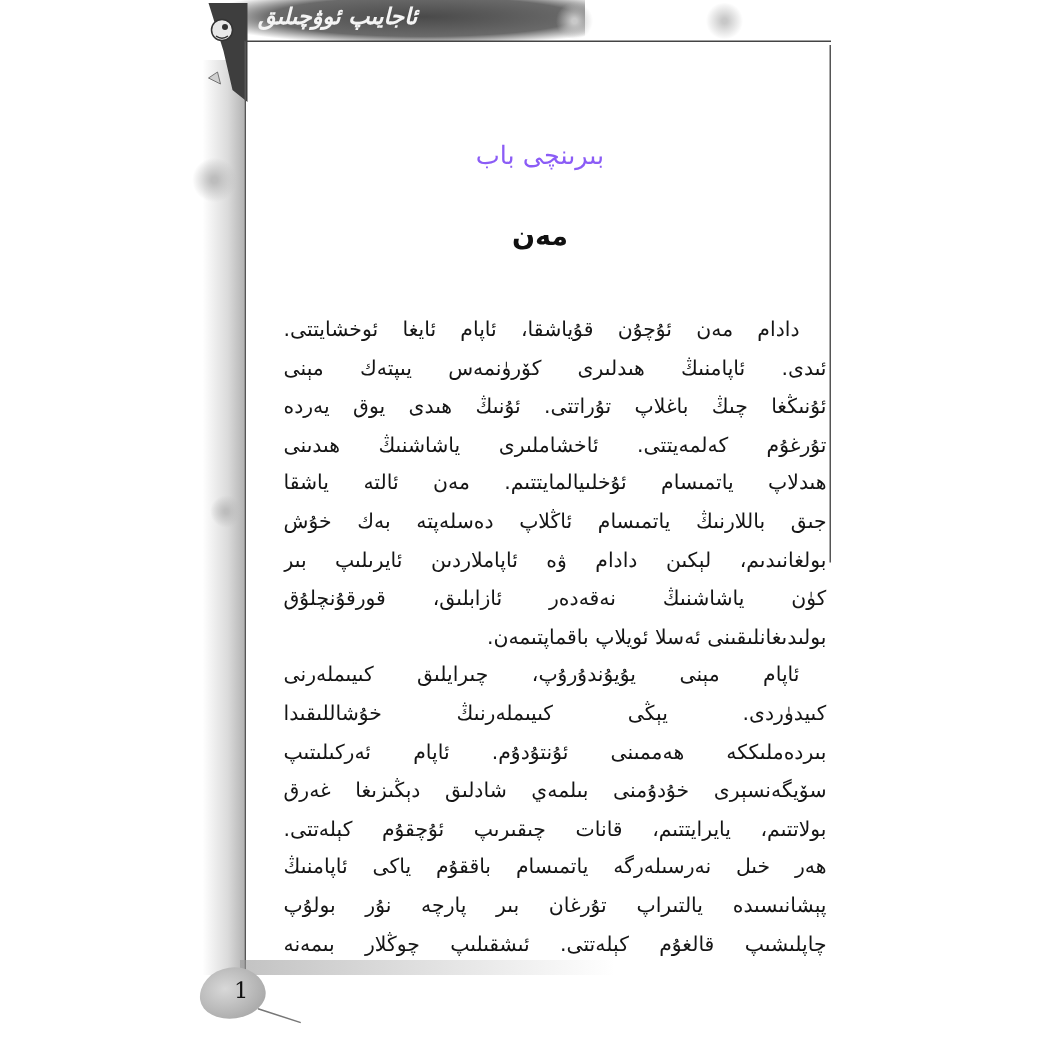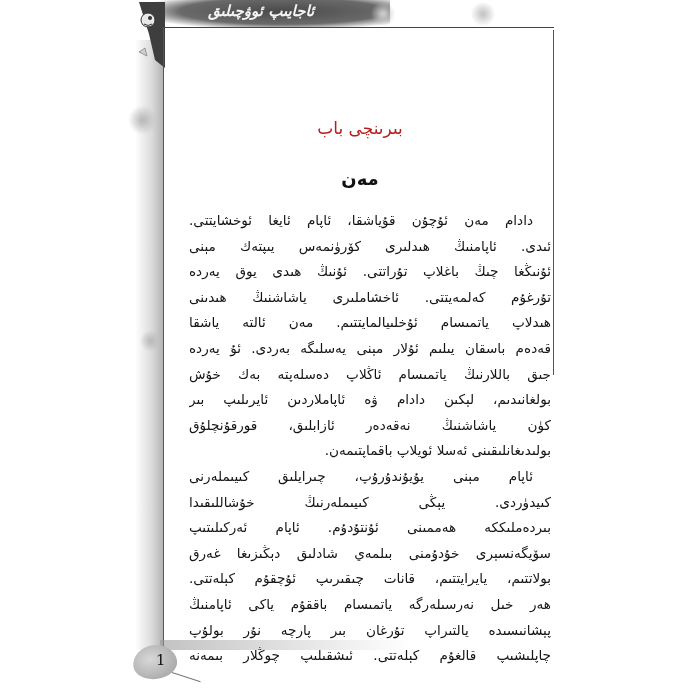--- a/index.html
+++ b/index.html
@@ -47,21 +47,20 @@
     .header-title {
       position: absolute;
       left: 172px;
       top: 2px;
       font-size: 15px;
       font-weight: bold;
       font-style: italic;
       color: #f4f4f4;
       direction: rtl;
       white-space: nowrap;
-      margin-left: 36px;
     }
     .header-dots {
       position: absolute;
       top: 2px;
       width: 26px;
       height: 24px;
       border-radius: 50%;
       background: radial-gradient(circle, #c8c8c8 10%, rgba(255,255,255,0) 70%);
     }
     
@@ -126,31 +125,31 @@
       top: 651px;
       font-family: "DejaVu Serif", serif;
       font-size: 15px;
       color: #111;
     }
     
     .chapter-heading {
       position: absolute;
       left: 160px;
       width: 400px;
-      top: 118px;
+      top: 94px;
       text-align: center;
       direction: rtl;
       font-size: 17px;
-      color: #b91c1c;
+      color: #8b5cf6;
     }
     .chapter-title {
       position: absolute;
       left: 160px;
       width: 400px;
-      top: 168px;
+      top: 147px;
       text-align: center;
       direction: rtl;
       font-size: 18px;
       font-weight: bold;
       color: #111;
     }
     
     .body-text {
       position: absolute;
       left: 189px;
@@ -200,21 +199,20 @@
 <div class="chapter-heading">بىرىنچى باب</div>
 <div class="chapter-title">مەن</div>
 
 <div class="body-text">
   <div>
     <span class="body-line indent">دادام مەن ئۇچۇن قۇياشقا، ئاپام ئايغا ئوخشايتتى.</span>
     <span class="body-line">ئىدى. ئاپامنىڭ ھىدلىرى كۆرۈنمەس يىپتەك مېنى</span>
     <span class="body-line">ئۇنىڭغا چىڭ باغلاپ تۇراتتى. ئۇنىڭ ھىدى يوق يەردە</span>
     <span class="body-line">تۇرغۇم كەلمەيتتى. ئاخشاملىرى ياشاشنىڭ ھىدىنى</span>
     <span class="body-line">ھىدلاپ ياتمىسام ئۇخلىيالمايتتىم. مەن ئالتە ياشقا</span>
-    <span class="body-line">قەدەم باسقان يىلىم ئۇلار مېنى يەسلىگە بەردى. ئۇ يەردە</span>
     <span class="body-line">جىق باللارنىڭ ياتمىسام ئاڭلاپ دەسلەپتە بەك خۇش</span>
     <span class="body-line">بولغانىدىم، لېكىن دادام ۋە ئاپاملاردىن ئايرىلىپ بىر</span>
     <span class="body-line">كۈن ياشاشنىڭ نەقەدەر ئازابلىق، قورقۇنچلۇق</span>
     <span class="body-line last">بولىدىغانلىقىنى ئەسلا ئويلاپ باقماپتىمەن.</span>
   </div>
   <div>
     <span class="body-line indent">ئاپام مېنى يۇيۇندۇرۇپ، چىرايلىق كىيىملەرنى</span>
     <span class="body-line">كىيدۈردى. يېڭى كىيىملەرنىڭ خۇشاللىقىدا</span>
     <span class="body-line">بىردەملىككە ھەممىنى ئۇنتۇدۇم. ئاپام ئەركىلىتىپ</span>
     <span class="body-line">سۆيگەنسېرى خۇدۇمنى بىلمەي شادلىق دېڭىزىغا غەرق</span>

